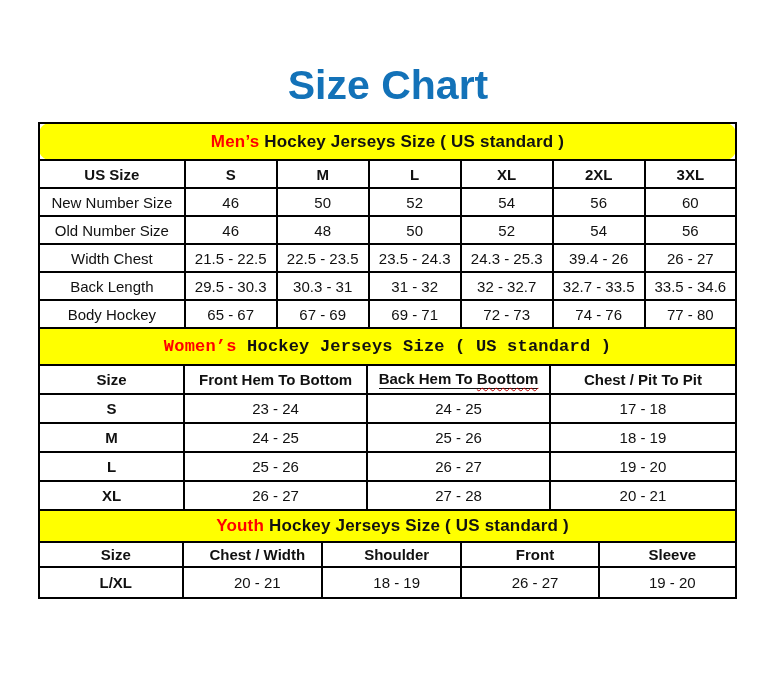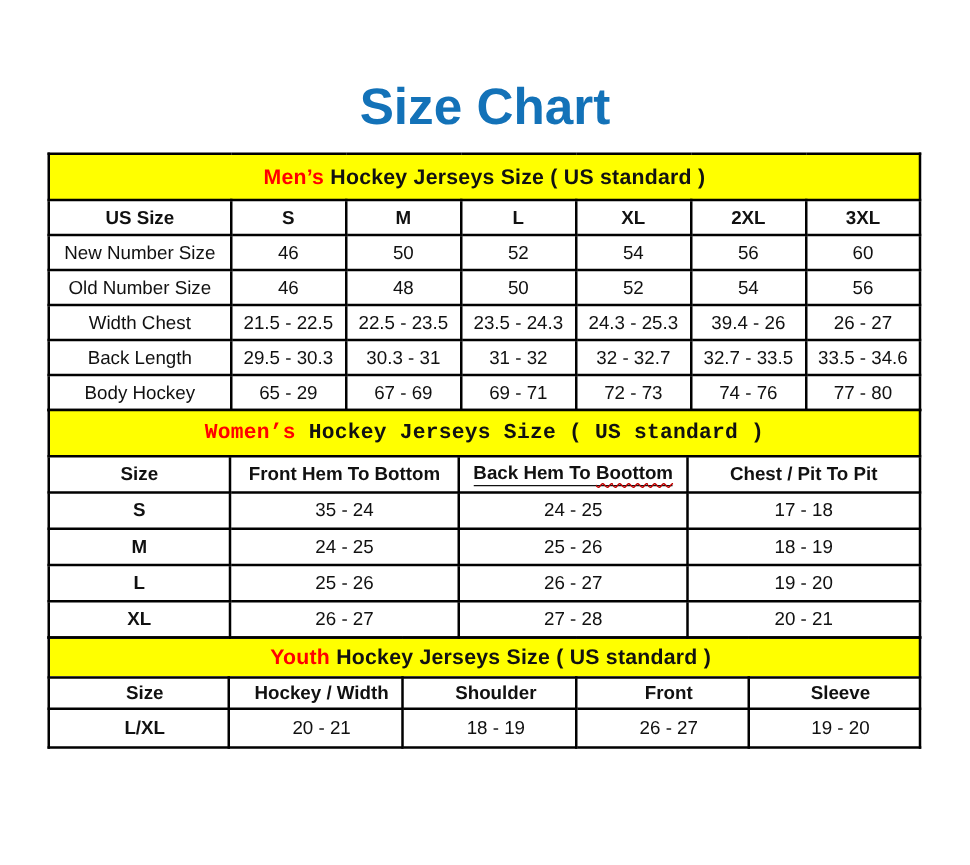--- a/index.html
+++ b/index.html
@@ -45,21 +45,21 @@
   }
   td.banner {
     background: #ffff00;
     font-weight: 700;
     font-size: 17px;
     letter-spacing: 0.2px;
   }
   .banner .hl { color: #ff0000; }
   td.head { font-weight: 700; }
   td.bold { font-weight: 700; }
-  .t-mens td   { height: 26px; }
+  .t-mens td   { height: 26px; border-radius: 11px; }
   .t-mens td.banner   { height: 35px; }
   .t-womens td { height: 27px; }
   .t-womens td.banner { height: 35px; font-family: Liberation Mono, monospace; }
   .t-youth td  { height: 23px; padding-left: 12px; }
   .t-youth td.banner  { height: 30px; }
   .t-youth tr.data td { height: 29px; }
   .u-solid {
     display: inline-block;
     border-bottom: 1.5px solid #111111;
     line-height: 1.2;
@@ -131,21 +131,21 @@
           <td>Back Length</td>
           <td>29.5 - 30.3</td>
           <td>30.3 - 31</td>
           <td>31 - 32</td>
           <td>32 - 32.7</td>
           <td>32.7 - 33.5</td>
           <td>33.5 - 34.6</td>
         </tr>
         <tr class="data">
           <td>Body Hockey</td>
-          <td>65 - 29</td>
+          <td>65 - 67</td>
           <td>67 - 69</td>
           <td>69 - 71</td>
           <td>72 - 73</td>
           <td>74 - 76</td>
           <td>77 - 80</td>
         </tr>
       </tbody>
     </table>
     <table class="t-womens">
       <colgroup>
@@ -159,21 +159,21 @@
           <td colspan="4" class="banner"><span class="hl">Women’s</span><span> Hockey Jerseys Size ( US standard )</span></td>
         </tr>
         <tr>
           <td class="head">Size</td>
           <td class="head">Front Hem To Bottom</td>
           <td class="head"><span class="u-solid"><span>Back Hem To </span><span class="wavy">Boottom</span></span></td>
           <td class="head">Chest / Pit To Pit</td>
         </tr>
         <tr class="data">
           <td class="bold">S</td>
-          <td>35 - 24</td>
+          <td>23 - 24</td>
           <td>24 - 25</td>
           <td>17 - 18</td>
         </tr>
         <tr class="data">
           <td class="bold">M</td>
           <td>24 - 25</td>
           <td>25 - 26</td>
           <td>18 - 19</td>
         </tr>
         <tr class="data">
@@ -197,21 +197,21 @@
         <col style="width: 20%;">
         <col style="width: 19.7%;">
         <col style="width: 19.7%;">
       </colgroup>
       <tbody>
         <tr>
           <td colspan="5" class="banner"><span class="hl">Youth</span><span> Hockey Jerseys Size ( US standard )</span></td>
         </tr>
         <tr>
           <td class="head">Size</td>
-          <td class="head">Hockey / Width</td>
+          <td class="head">Chest / Width</td>
           <td class="head">Shoulder</td>
           <td class="head">Front</td>
           <td class="head">Sleeve</td>
         </tr>
         <tr class="data">
           <td class="bold">L/XL</td>
           <td>20 - 21</td>
           <td>18 - 19</td>
           <td>26 - 27</td>
           <td>19 - 20</td>

